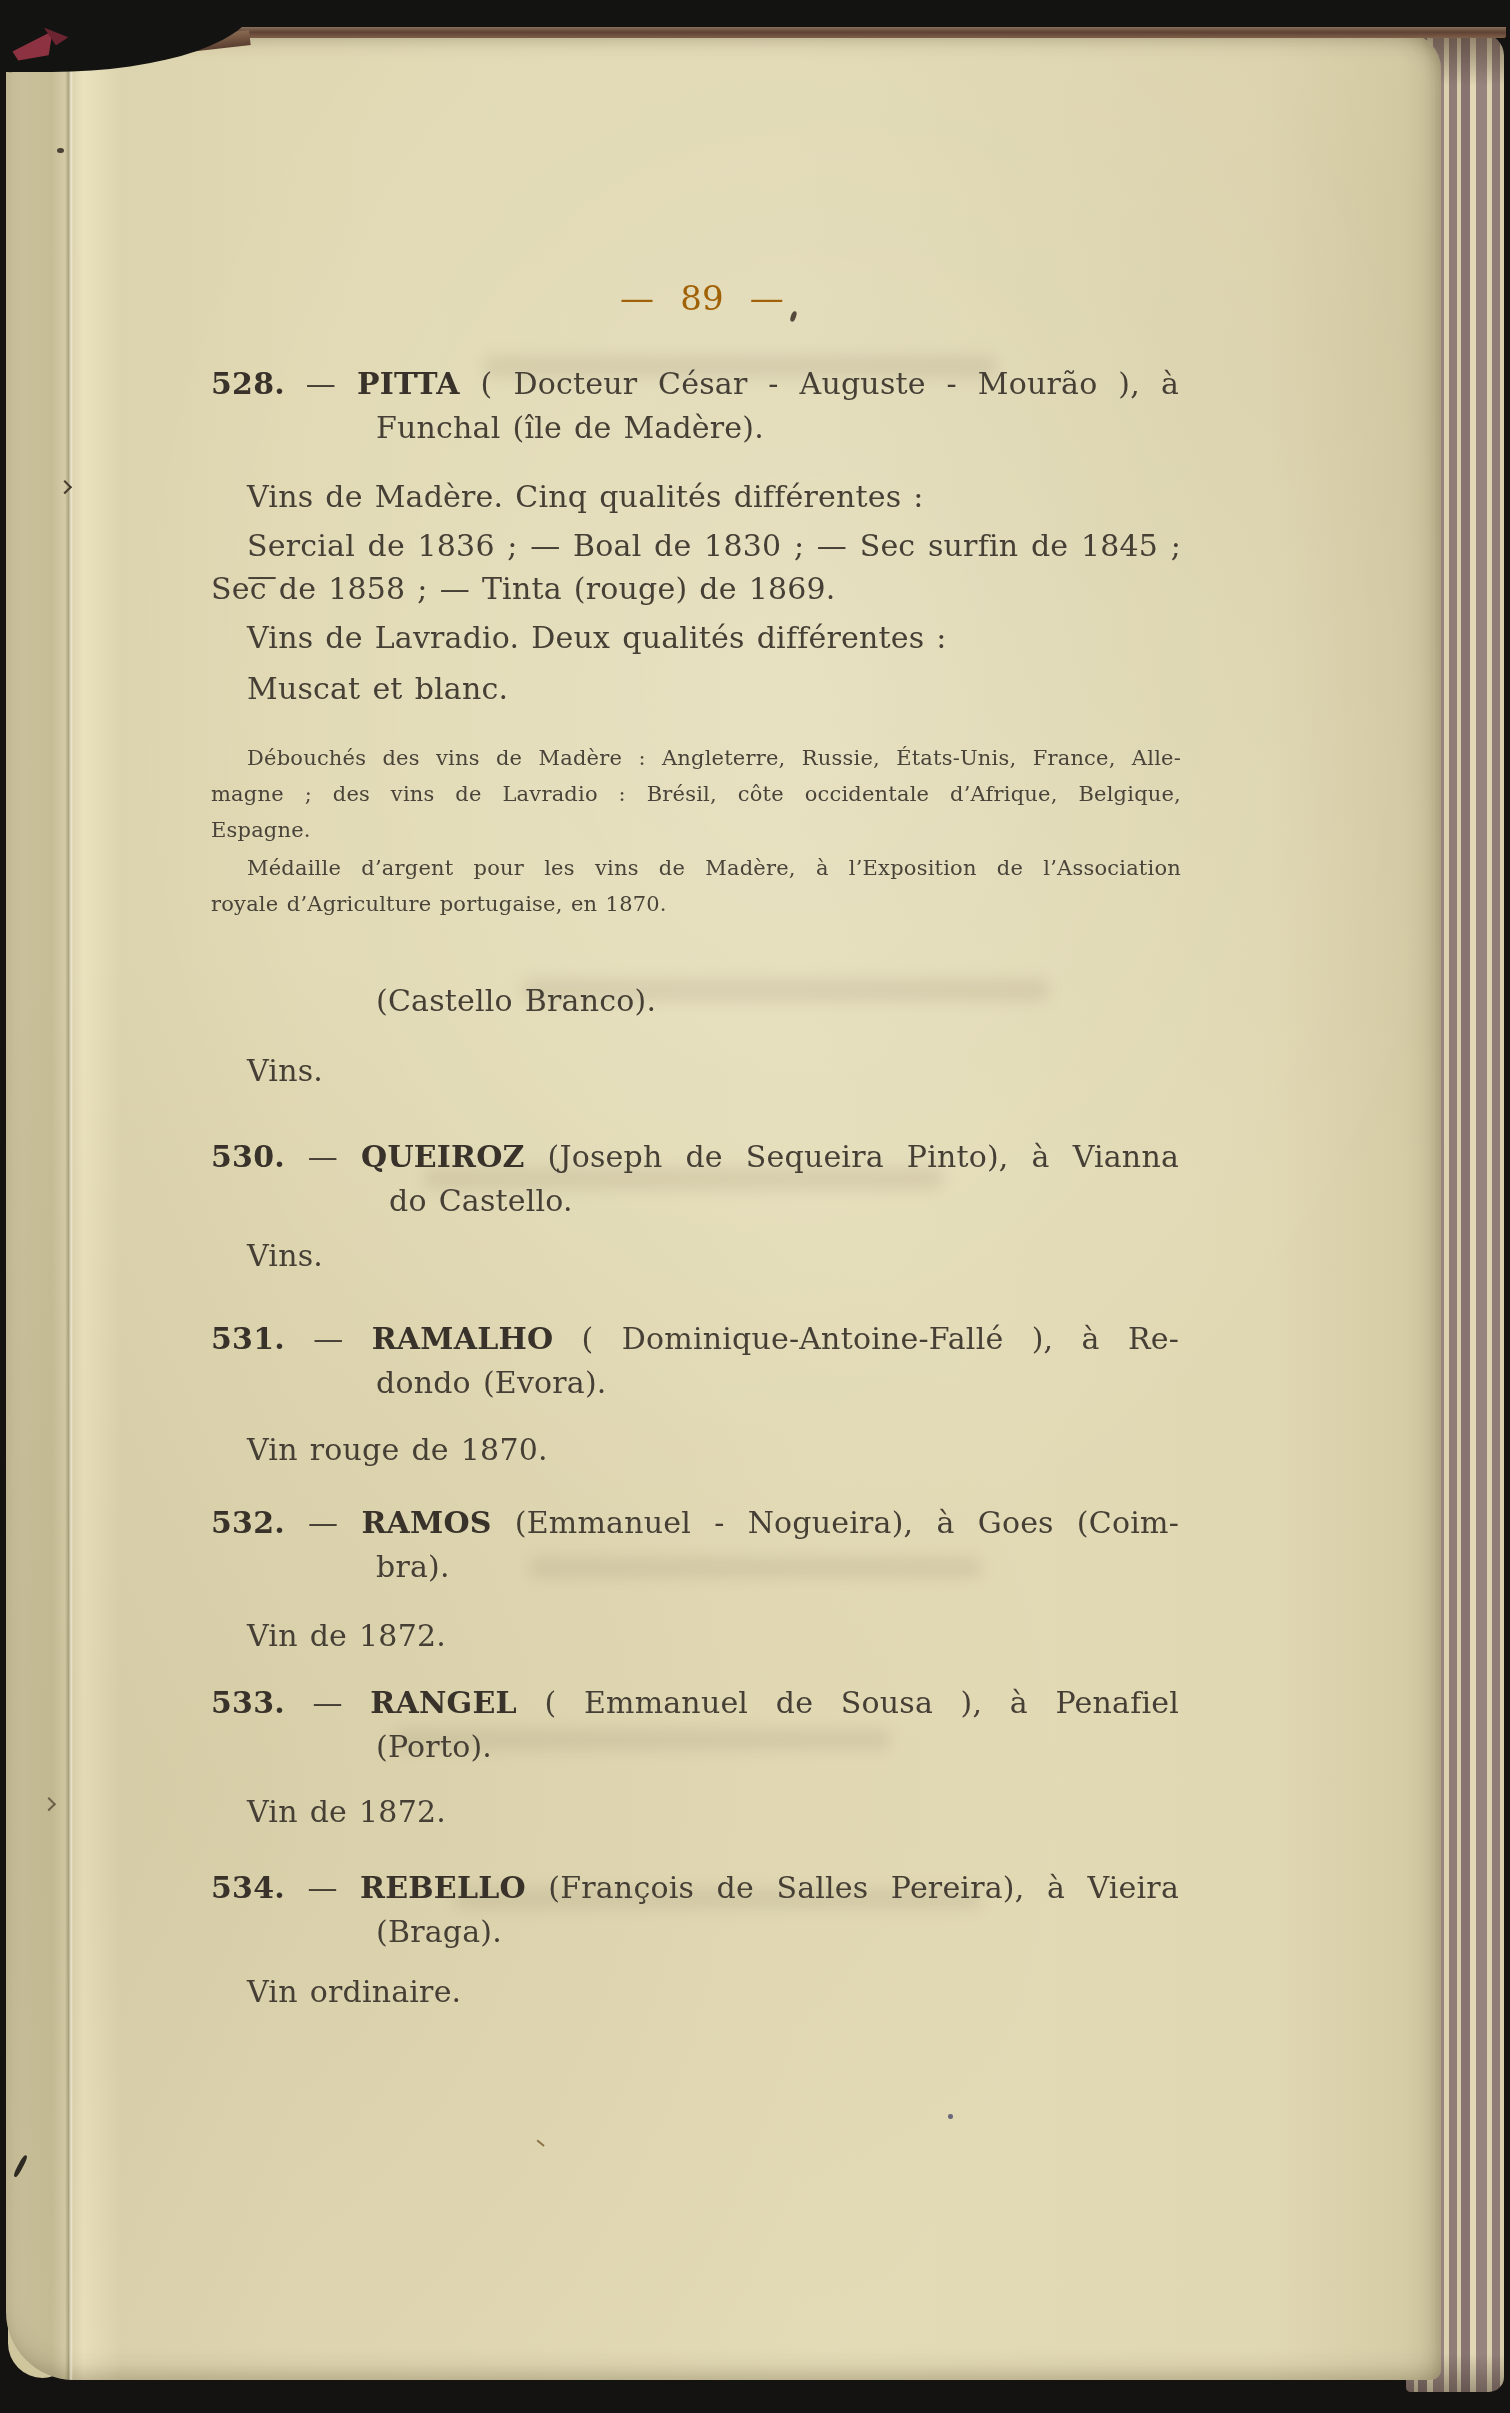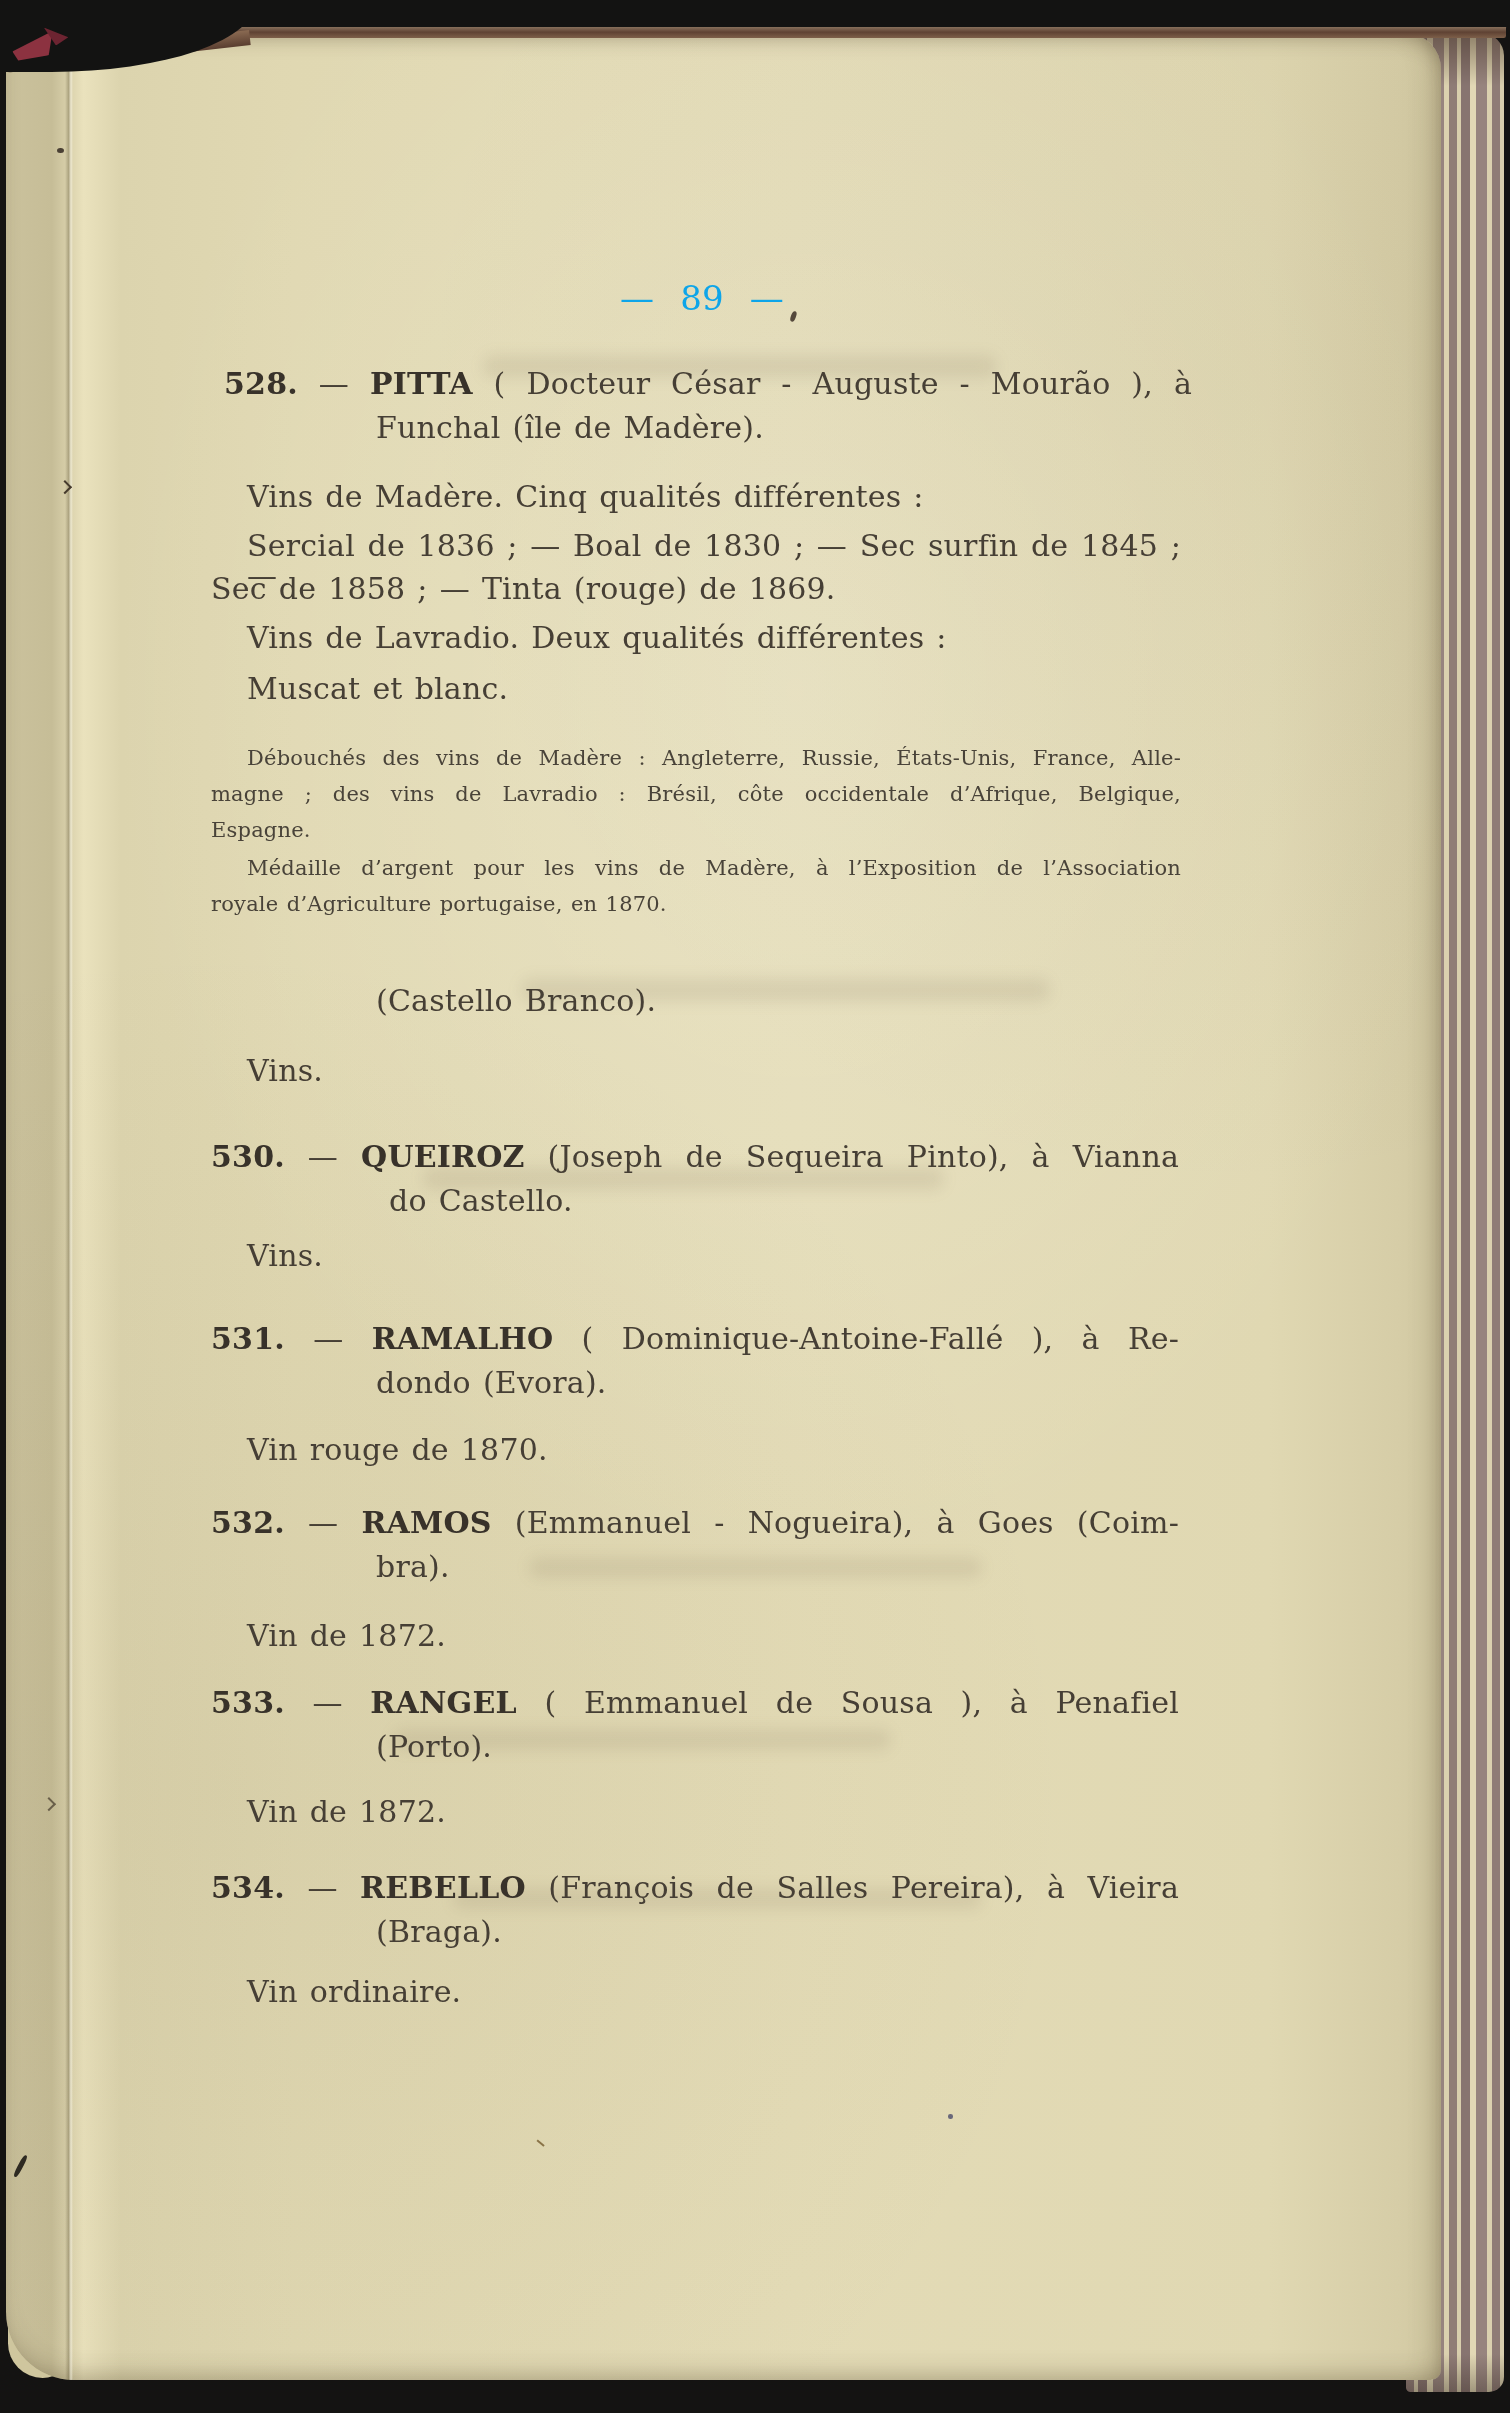--- a/index.html
+++ b/index.html
@@ -53,21 +53,21 @@
   .chev{width:8.3px;height:8.3px;border-right:2.3px solid #46three;border-right:2.3px solid #453a2c;
         border-bottom:2.3px solid #453a2c;transform:rotate(-45deg);}
 
   
   .t{position:absolute;z-index:4;color:#463f35;font-size:30px;line-height:30px;
      letter-spacing:0.2px;word-spacing:2.3px;white-space:normal;text-align:right;}
   .just{text-align:justify;text-align-last:justify;}
   .b{font-weight:700;color:#38322a;}
   .f{font-size:21px;line-height:21px;color:#494339;word-spacing:1.5px;}
   .pagenum{left:211px;top:281px;width:982px;text-align:center;font-size:34px;line-height:34px;
-           word-spacing:15px;color:#0ea5e9;}
+           word-spacing:15px;color:#a16207;}
 </style>
 </head>
 <body>
 
 <div class="stage">
 
   <div class="fore-edge"></div>
   <div class="edge-under"></div>
   <div class="page"></div>
   <div class="crease"></div>
@@ -88,21 +88,21 @@
   <div class="speck" style="left:791px;top:311px;width:5.3px;height:10.6px;background:#55493c;border-radius:50%;transform:rotate(20deg)"></div>
   <div class="speck" style="left:57px;top:148px;width:6.8px;height:5.3px;background:#4a4034;border-radius:50%"></div>
   <div class="speck chev" style="left:60px;top:482px"></div>
   <div class="speck chev" style="left:44px;top:1799px;opacity:.7"></div>
   <div class="speck" style="left:18px;top:2154px;width:4.5px;height:24px;background:#2e2a22;border-radius:40%;transform:rotate(28deg)"></div>
   <div class="speck" style="left:948px;top:2114px;width:4.5px;height:4.5px;background:#69687a;border-radius:50%"></div>
   <div class="speck" style="left:536px;top:2142px;width:9px;height:2.3px;background:#8a7347;transform:rotate(40deg)"></div>
 
   <div class="t pagenum">— 89 —</div>
 
-  <div class="t just" style="left:224px;top:369px;width:968px">
+  <div class="t just" style="left:211px;top:369px;width:968px">
     <span class="b">528.</span>
     <span>—</span>
     <span class="b">PITTA</span>
     <span>( Docteur César - Auguste - Mourão ), à</span>
   </div>
   <div class="t" style="left:376px;top:413px">Funchal (île de Madère).</div>
   <div class="t" style="left:247px;top:482px">Vins de Madère. Cinq qualités différentes :</div>
   <div class="t just" style="left:247px;top:531px;width:934px">Sercial de 1836 ; — Boal de 1830 ; — Sec surfin de 1845 ; —</div>
   <div class="t" style="left:211px;top:574px">Sec de 1858 ; — Tinta (rouge) de 1869.</div>
   <div class="t" style="left:247px;top:623px">Vins de Lavradio. Deux qualités différentes :</div>

